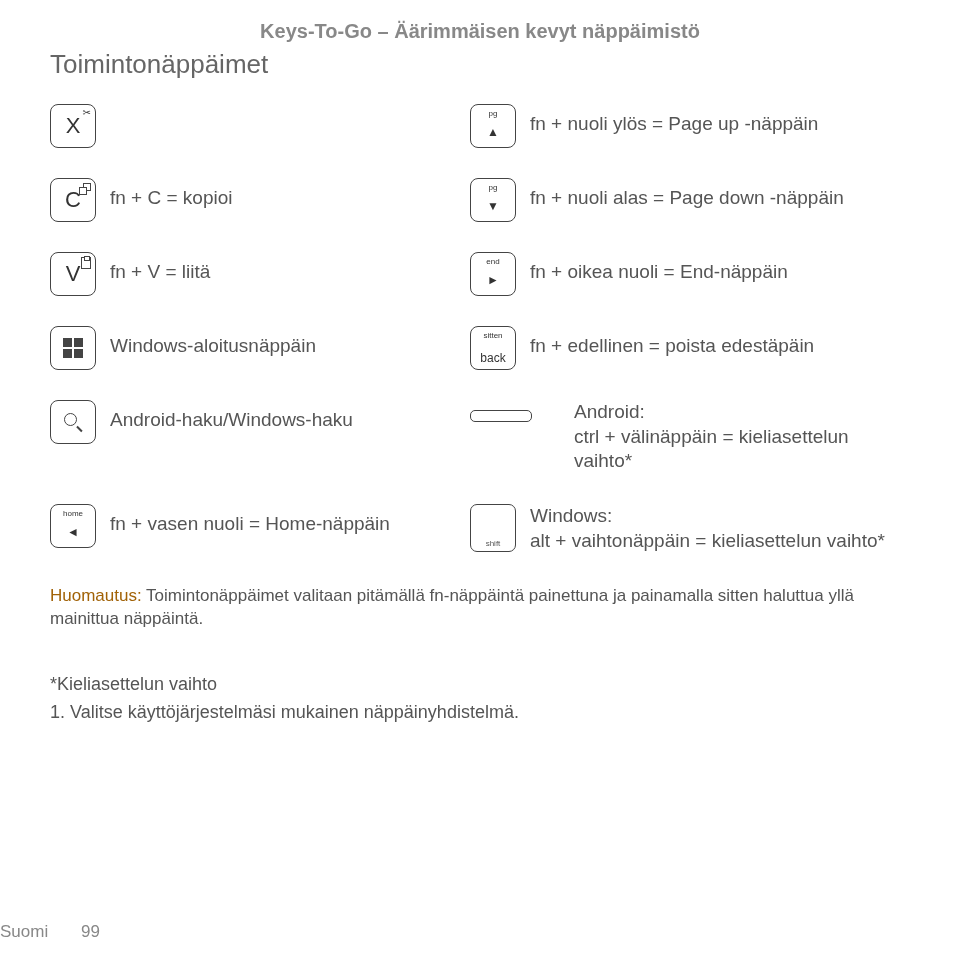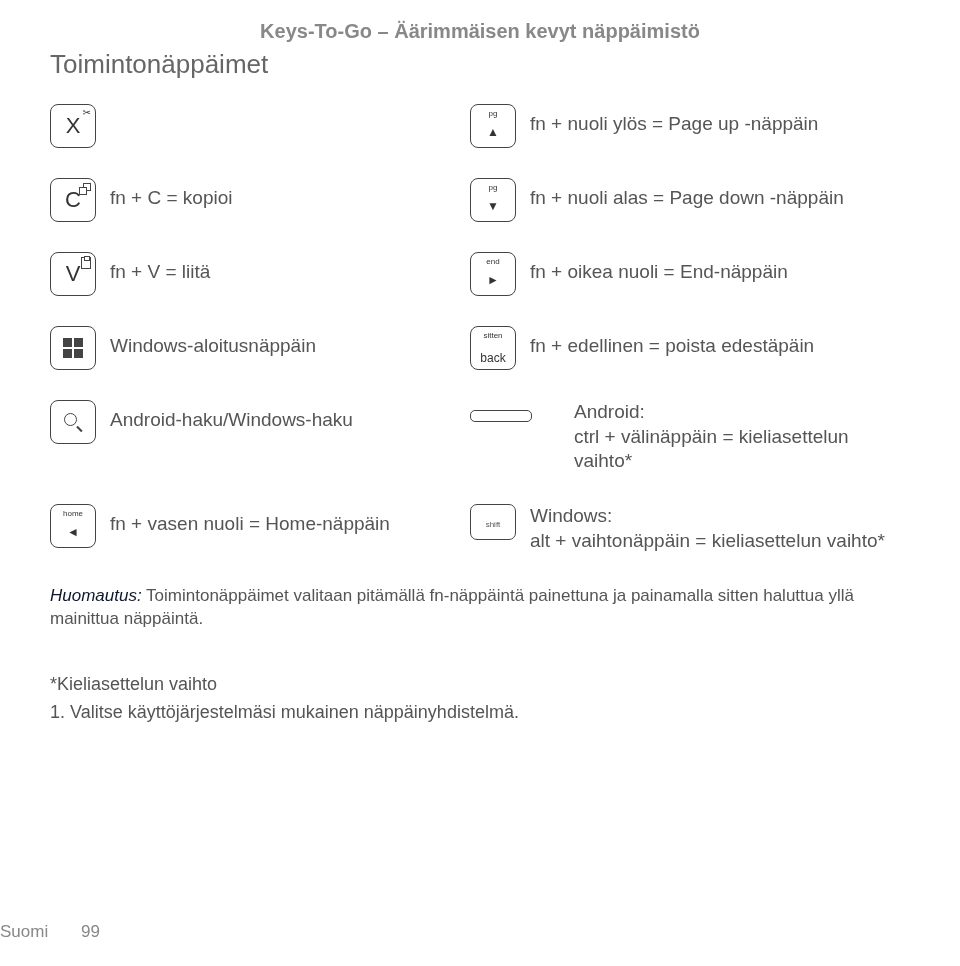--- a/index.html
+++ b/index.html
@@ -81,34 +81,34 @@
       border: 1.5px solid #444;
       border-radius: 5px;
       margin-top: 10px;
       flex-shrink: 0;
     }
     .shift-key {
       display: inline-flex;
       align-items: flex-end;
       justify-content: center;
       width: 46px;
-      height: 36px;
+      height: 48px;
       border: 1.5px solid #444;
       border-radius: 7px;
       font-size: 8px;
-      padding-bottom: 10px;
+      padding-bottom: 3px;
       flex-shrink: 0;
     }
     .note {
       margin-top: 32px;
       font-size: 17px;
       color: #555;
       line-height: 1.35;
     }
-    .note-label { font-weight: 500; color: #0f172a; font-style: italic; }
+    .note-label { font-weight: 500; color: #a16207; }
     .sub-section {
       margin-top: 40px;
       font-size: 18px;
       color: #555;
       line-height: 1.55;
     }
     .footer {
       position: absolute;
       bottom: 24px;
       left: 0; right: 0;

